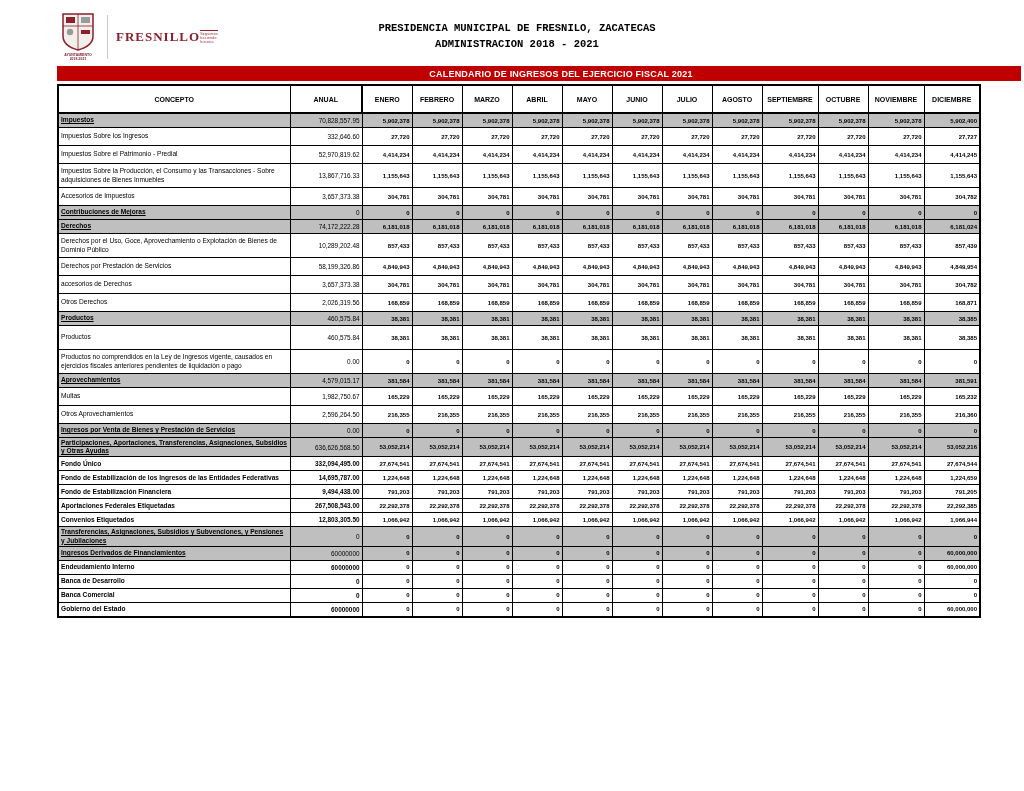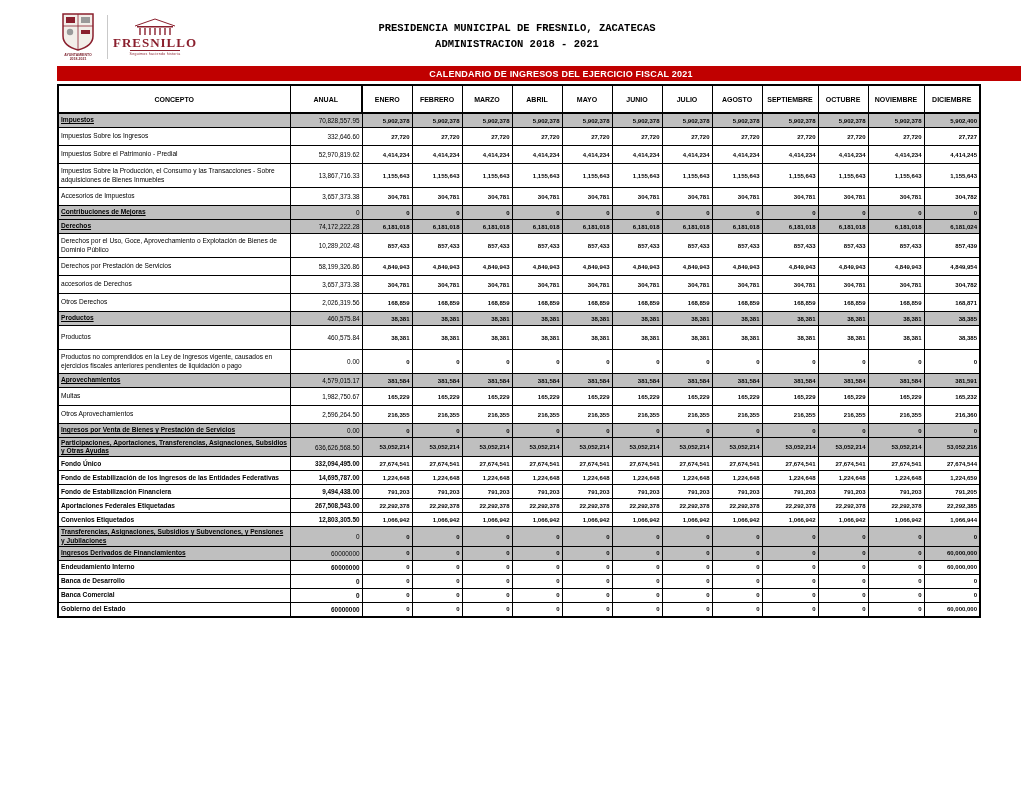--- a/index.html
+++ b/index.html
@@ -10,21 +10,21 @@
     font-family:"Liberation Sans","DejaVu Sans",sans-serif;
     color:#000;
     overflow:hidden;
   }
   
   .header{position:absolute;left:57px;top:10px;width:920px;height:54px;}
   .logos{position:absolute;left:0;top:2px;display:flex;align-items:center;gap:8px;}
   .crest-wrap{display:flex;flex-direction:column;align-items:center;width:42px;}
   .crest-caption{font-size:3.5px;color:#7a1f2b;text-align:center;line-height:1.2;margin-top:1px;font-weight:bold;}
   .logo-divider{width:1px;height:44px;background:#c9c9c9;}
-  .fres-wrap{display:flex;flex-direction:column;align-items:center;width:78px;}
+  .fres-wrap{display:flex;flex-direction:row;align-items:center;width:78px;}
   .fres-word{font-family:"Liberation Serif","DejaVu Serif",serif;font-size:13px;letter-spacing:1px;color:#8a1f2d;font-weight:bold;line-height:1;}
   .fres-tagline{font-size:3.5px;color:#8a1f2d;border-top:0.5px solid #8a1f2d;padding-top:1px;margin-top:1px;letter-spacing:.3px;}
   .titles{position:absolute;left:0;top:10px;width:100%;text-align:center;font-weight:bold;font-size:10.5px;line-height:1.55;font-family:Liberation Mono, monospace;}
   
   .banner{
     position:absolute;left:57px;top:66px;width:920px;height:15px;
     display:flex;align-items:center;justify-content:center;
     color:#fff;font-weight:bold;font-size:9px;letter-spacing:.2px;padding-left:44px;
   }
   

